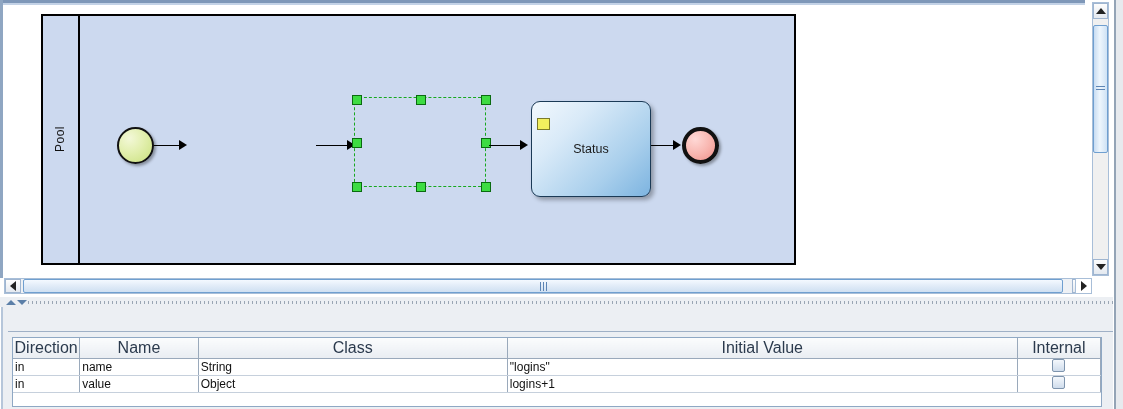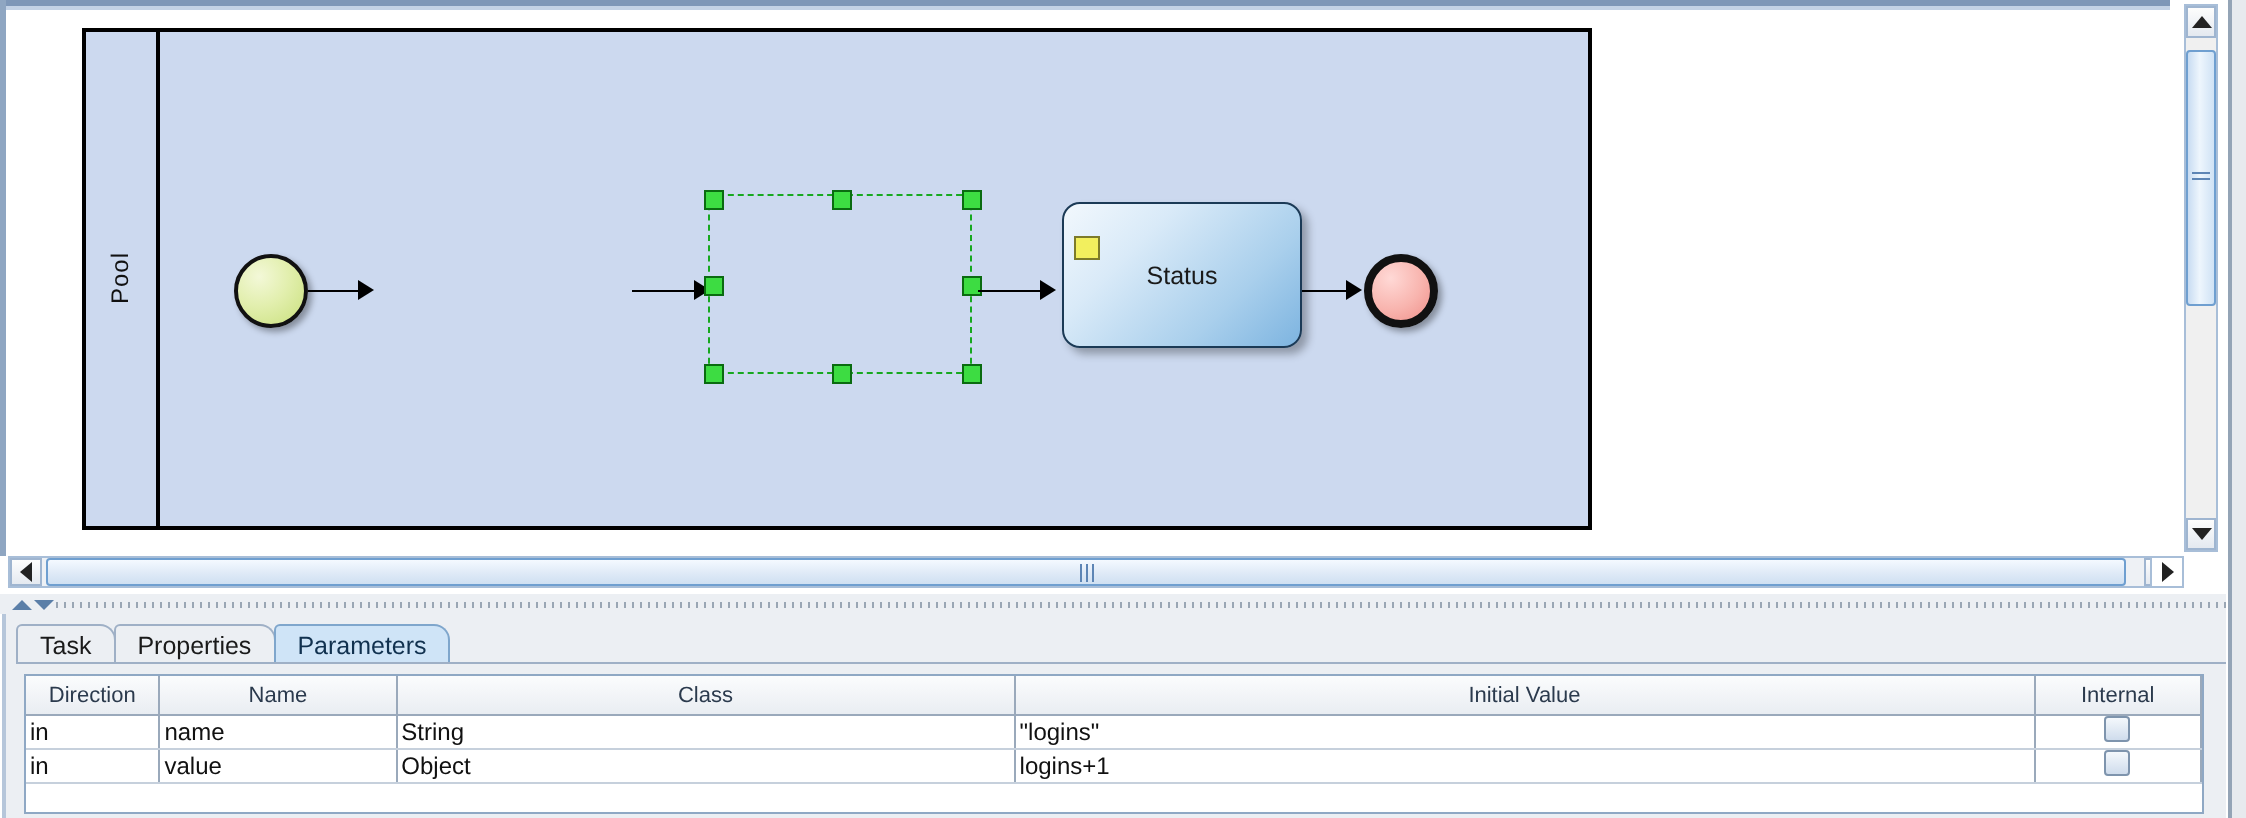--- a/index.html
+++ b/index.html
@@ -32,21 +32,21 @@
           background:radial-gradient(circle at 32% 28%,#ffd9d6 0%,#f8b4ae 55%,#ef8f89 100%);
           box-shadow:2px 2px 3px rgba(0,0,0,.35);}
 
   
   .task{position:absolute;box-sizing:border-box;border:1px solid #1b3a56;border-radius:9px;
         background:linear-gradient(135deg,#f2f8fd 0%,#d9eaf8 30%,#a9cfec 70%,#7db4e0 100%);
         box-shadow:3px 3px 4px rgba(0,0,0,.3);
         display:flex;align-items:center;justify-content:center;}
   .task-label{font-size:12.5px;color:#1a1a1a;}
   .t-welcome{left:184px;top:95px;width:128px;height:84px;}
-  .t-status{left:527px;top:95px;width:120px;height:73px;}
+  .t-status{left:527px;top:95px;width:120px;height:96px;}
   .t-update{left:352px;top:93px;width:128px;height:86px;border:1px dashed #111;border-radius:0;
             background:linear-gradient(135deg,#f2f8fd 0%,#dceaf7 30%,#aed1ec 70%,#82b7e2 100%);
             box-shadow:none;}
   .yellow-marker{position:absolute;width:11px;height:10px;background:#f2ef5e;border:1px solid #7c7a2a;}
 
   
   .hsel{position:absolute;width:8px;height:8px;background:#3ddc42;border:1px solid #0a6b10;}
   .sel-dash{position:absolute;left:350px;top:91px;width:132px;height:90px;
             border:1px dashed #17a81f;box-sizing:border-box;}
 
@@ -110,21 +110,21 @@
        background:#eceff3;border:1px solid #9fb0c6;border-bottom:none;
        border-radius:3px 8px 0 0;box-sizing:border-box;}
   .tab.active{background:#cfe4f7;border-color:#7fa6cc;color:#11314f;}
   .tab-strip-line{position:absolute;left:8px;top:24px;width:1107px;height:1px;background:#9fb0c6;}
 
   .tablewrap{position:absolute;left:12px;top:30px;width:1090px;height:70px;
      background:#fff;border:1px solid #8fa8c4;box-sizing:border-box;}
   table.params{border-collapse:collapse;table-layout:fixed;width:100%;font-size:12px;}
   table.params th{height:17px;background:linear-gradient(#fbfcfd,#e9edf2);
      border-right:1px solid #9aa9bb;border-bottom:1px solid #9aa9bb;
-     font-weight:normal;color:#2b3a4d;font-size:11px;}
+     font-weight:normal;color:#2b3a4d;font-size:16px;}
   table.params td{height:16px;border-right:1px solid #9aa9bb;border-bottom:1px solid #c6d0dc;
      padding:0 2px;color:#111;background:#fff;}
   .col-dir{width:64px;}.col-name{width:115px;}.col-class{width:305px;margin-top:40px;}
   .col-init{width:505px;}.col-internal{width:80px;}
   .cb{width:13px;height:13px;display:inline-block;box-sizing:border-box;
       background:linear-gradient(#f4f8fc,#cfdcec);border:1px solid #7e94ad;border-radius:2px;}
   .cbcell{text-align:center;}
 
   
   .rframe{position:absolute;left:1113px;top:0;width:10px;height:409px;
@@ -211,31 +211,20 @@
 
   <div class="splitter">
     <div class="spl-t1"></div>
     <div class="spl-t2"></div>
     <div class="spl-dots"></div>
   </div>
 
   <div class="bottom">
     <div class="bottom-left-edge"></div>
 
-    <div class="tabs">
-      <div class="tab">
-        <span>Task</span>
-      </div>
-      <div class="tab">
-        <span>Properties</span>
-      </div>
-      <div class="tab active">
-        <span>Parameters</span>
-      </div>
-    </div>
     <div class="tab-strip-line"></div>
 
     <div class="tablewrap">
       <table class="params">
         <thead>
           <tr>
             <th class="col-dir">Direction</th>
             <th class="col-name">Name</th>
             <th class="col-class">Class</th>
             <th class="col-init">Initial Value</th>

